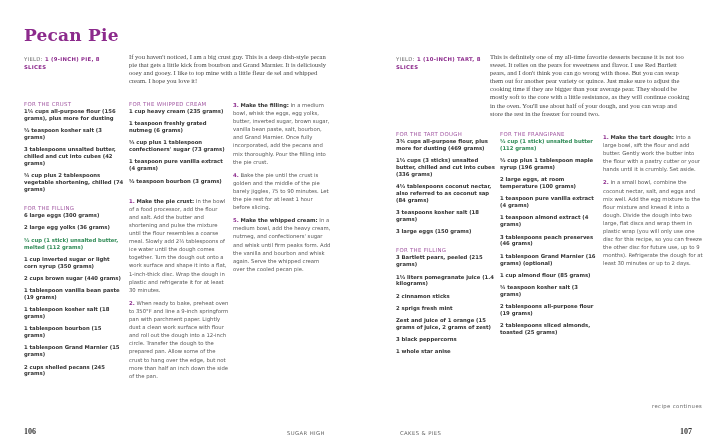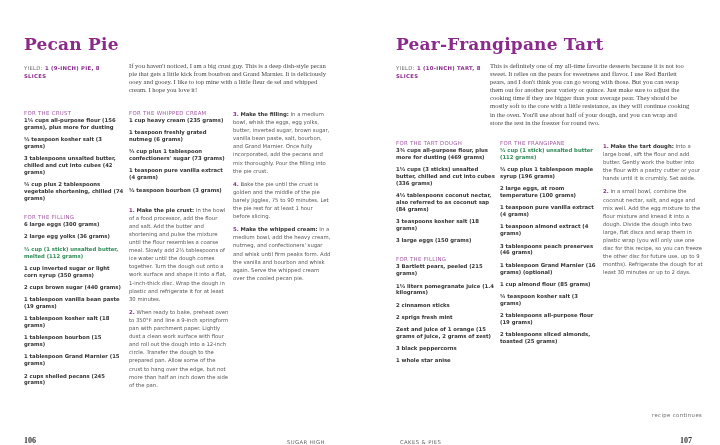--- a/index.html
+++ b/index.html
@@ -1,19 +1,19 @@
 <!DOCTYPE html>
 <html><head>
 <meta charset="utf-8">
 <style>
   * { box-sizing: border-box; margin: 0; padding: 0; }
   html, body { width: 720px; height: 445px; background: #ffffff; overflow: hidden; }
   body { position: relative; font-family: "DejaVu Sans", sans-serif; color: #2c2c2c; }
 
-  .page { position: absolute; top: 14px; height: 335px; }
+  .page { position: absolute; top: 5px; height: 335px; }
   .page.left { left: 0; width: 360px; }
   .page.right { left: 360px; width: 360px; }
 
   .title {
     position: absolute; top: 20px;
     font-family: "DejaVu Serif", serif; font-weight: bold;
     font-size: 17px; letter-spacing: 0.2px; color: #8c2a8c;
   }
   .yield {
     position: absolute; top: 50px; width: 95px;
@@ -115,21 +115,20 @@
       <span class="num">5.</span>
       <span class="lead">Make the whipped cream:</span><span> In a medium bowl, add the heavy cream, nutmeg, and confectioners' sugar and whisk until firm peaks form. Add the vanilla and bourbon and whisk again. Serve the whipped cream over the cooled pecan pie.</span>
     </div>
   </div>
 
   <div class="pagenum" style="left:24px;">106</div>
   <div class="footer" style="left:287px;">SUGAR HIGH</div>
 </div>
 
 <div class="page right">
-  <div class="title" style="left:36px;">Pear-Frangipane Tart</div>
   <div class="yield" style="left:36px;">
     <span class="lbl">YIELD:</span>
     <span>1 (10-INCH) TART, 8 SLICES</span>
   </div>
   <div class="intro" style="left:130px; width:200px;">This is definitely one of my all-time favorite desserts because it is not too sweet. It relies on the pears for sweetness and flavor. I use Red Bartlett pears, and I don't think you can go wrong with those. But you can swap them out for another pear variety or quince. Just make sure to adjust the cooking time if they are bigger than your average pear. They should be mostly soft to the core with a little resistance, as they will continue cooking in the oven. You'll use about half of your dough, and you can wrap and store the rest in the freezer for round two.</div>
 
   <div class="col" style="left:36px; top:126px;">
     <div class="sec-head">FOR THE TART DOUGH</div>
     <div class="ing">3¾ cups all-purpose flour, plus more for dusting (469 grams)</div>
     <div class="ing">1½ cups (3 sticks) unsalted butter, chilled and cut into cubes (336 grams)</div>

